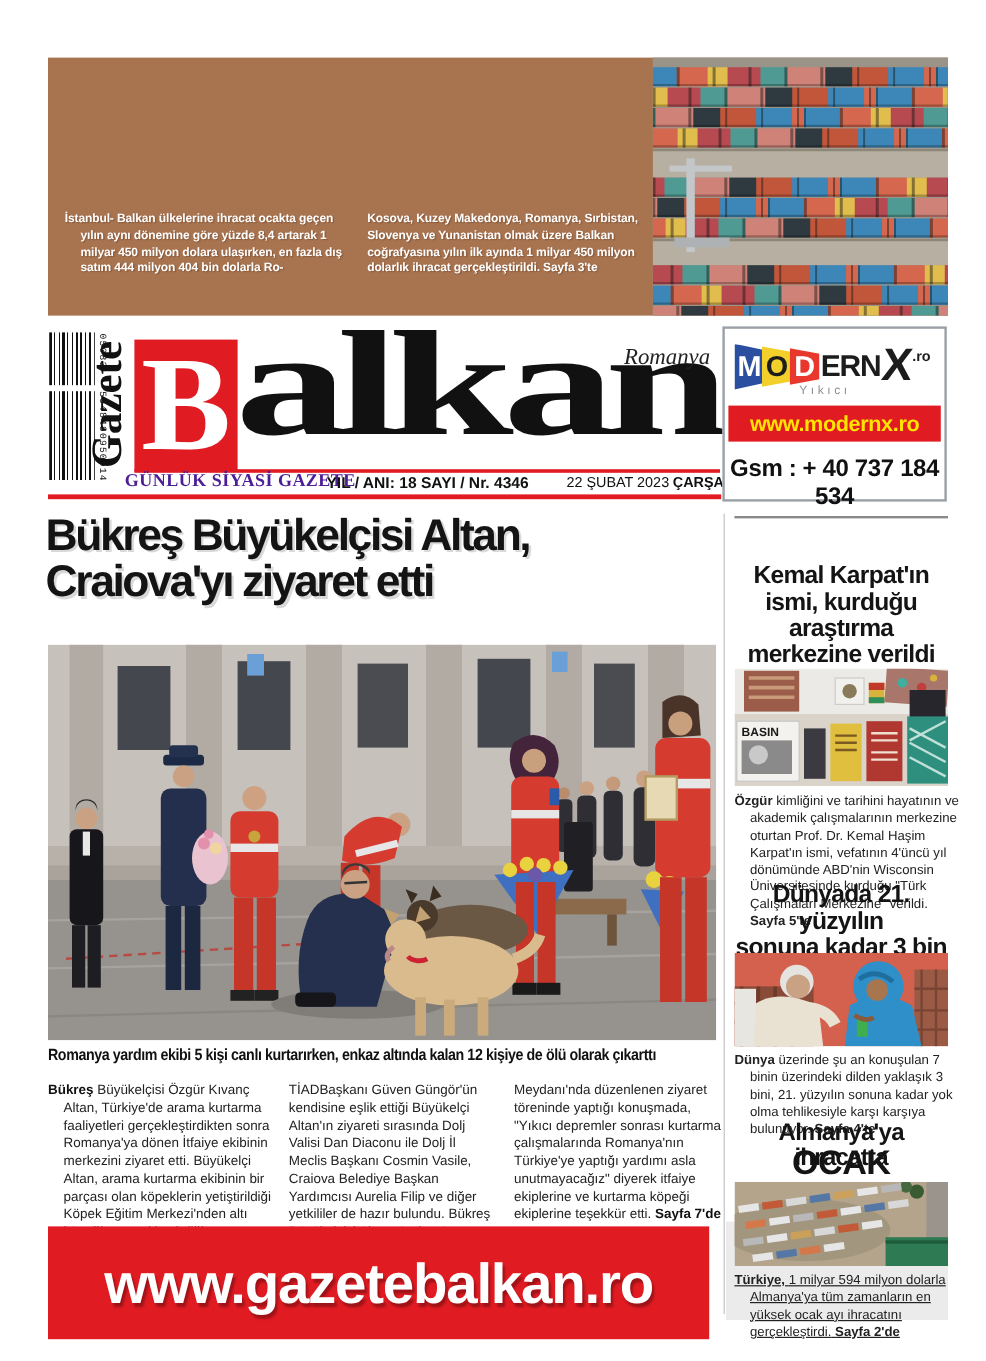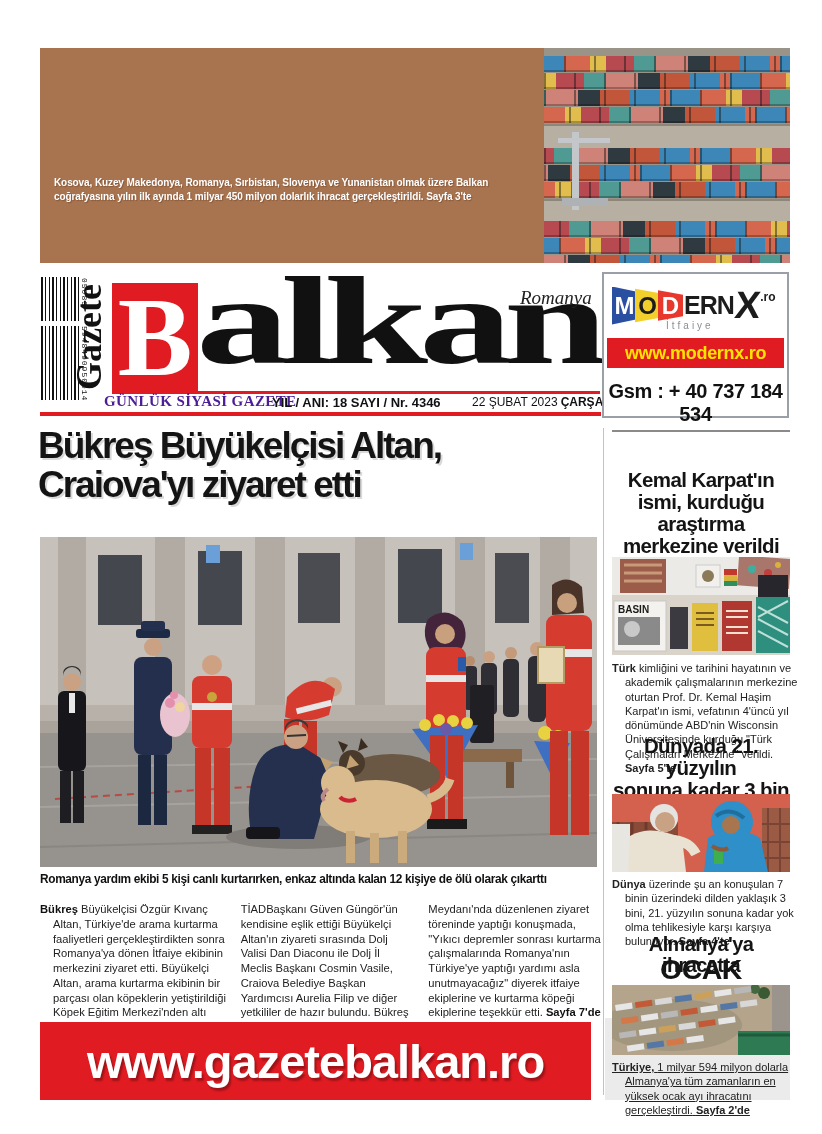--- a/index.html
+++ b/index.html
@@ -66,40 +66,41 @@
   .main-headline{left:38px;top:426px;width:600px;font-weight:bold;font-size:37px;line-height:1.06;
     letter-spacing:-2px;color:#141414;text-shadow:2px 2px 0 rgba(0,0,0,.15);}
   .main-photo{left:40px;top:537px;width:557px;height:330px;overflow:hidden;}
   .caption{left:40px;top:871px;width:640px;font-weight:bold;font-size:13.5px;letter-spacing:-0.4px;
     transform:scaleX(.88);transform-origin:left top;color:#111;}
   .body-row{left:40px;top:902px;width:562px;display:flex;gap:14px;}
   .body-col{flex:1;font-size:11.2px;line-height:1.32;color:#222;}
   .body-col b{color:#111;}
 
   
-  .footer-banner{left:40px;top:1022px;width:551px;height:78px;background:#e11b22;
+  .footer-banner{left:40px;top:1022px;width:551px;height:94px;background:#e11b22;
     display:flex;align-items:center;justify-content:center;}
   .footer-banner span{color:#fff;font-weight:bold;font-size:47px;letter-spacing:-1px;
     text-shadow:2px 3px 2px rgba(0,0,0,.3);}
 
   
   .v-divider{left:603px;top:428px;width:1px;height:667px;background:#c2c2c2;}
   .side-topline{left:612px;top:430px;width:178px;height:2px;background:#8a8a8a;}
   .side{left:612px;width:178px;margin-top:34px;}
   .side-title{text-align:center;font-weight:bold;letter-spacing:-0.6px;color:#141414;line-height:1.07;font-size:20.5px;}
   .side-photo{overflow:hidden;}
   .side-text{font-size:11px;line-height:1.3;color:#222;}
   .graybox{left:605px;top:1018px;width:185px;height:82px;background:#ebebeb;}
   .ocak{font-size:28.5px;letter-spacing:-0.5px;line-height:1;}
 </style>
 </head>
 <body>
 
 <div class="abs brown-banner">
   <div class="abs banner-cols">
+    <div class="banner-col hang">İstanbul- Balkan ülkelerine ihracat ocakta geçen yılın aynı dönemine göre yüzde 8,4 artarak 1 milyar 450 milyon dolara ulaşırken, en fazla dış satım 444 milyon 404 bin dolarla Ro-</div>
     <div class="banner-col">Kosova, Kuzey Makedonya, Romanya, Sırbistan, Slovenya ve Yunanistan olmak üzere Balkan coğrafyasına yılın ilk ayında 1 milyar 450 milyon dolarlık ihracat gerçekleştirildi. Sayfa 3'te</div>
   </div>
 
   <div class="abs containers-photo">
     <div class="crow" style="top:8px;background-position:-10px 0,-10px 0;"></div>
     <div class="crow" style="top:25px;background-position:-60px 0,-60px 0;"></div>
     <div class="crow" style="top:42px;background-position:-120px 0,-120px 0;"></div>
     <div class="crow" style="top:59px;background-position:-35px 0,-35px 0;"></div>
     <div class="aisle" style="top:76px;height:24px;"></div>
     <div class="crow" style="top:100px;background-position:-90px 0,-90px 0;"></div>
@@ -134,21 +135,21 @@
 
 <div class="abs ad-box">
   <div class="ad-logo">
     <div class="pennant pen-m">M</div>
     <div class="pennant pen-o">O</div>
     <div class="pennant pen-d">D</div>
     <div class="ad-ern">ERN</div>
     <div class="ad-x">X</div>
     <div class="ad-tld">.ro</div>
   </div>
-  <div class="ad-country">İtfaiye</div>
+  <div class="ad-country">Yıkıcı</div>
   <div class="ad-strip">
     <span>www.modernx.ro</span>
   </div>
   <div class="ad-phone">Gsm : + 40 737 184 534</div>
 </div>
 
 <div class="abs main-headline pre">Bükreş Büyükelçisi Altan,
 Craiova'yı ziyaret etti</div>
 
 <div class="abs main-photo">
@@ -330,21 +331,21 @@
     <rect x="58" y="50" width="18" height="42" fill="#3a3a40"></rect>
     <rect x="80" y="46" width="26" height="48" fill="#e0bf3e"></rect>
     <path d="M84,56 h18 M84,62 h18 M84,68 h18" stroke="#7a5a20" stroke-width="2"></path>
     <rect x="110" y="44" width="30" height="50" fill="#b03830"></rect>
     <path d="M114,54 h22 M114,60 h22 M114,70 h22 M114,76 h22" stroke="#f0e0d0" stroke-width="2"></path>
     <rect x="144" y="40" width="34" height="56" fill="#2f8f7e"></rect>
     <path d="M146,50 l30,16 M146,62 l30,16 M146,74 l30,16 M176,44 l-30,16" stroke="#bfe0d8" stroke-width="2"></path>
   </svg>
 </div>
 <div class="abs side side-text hang" style="top:627px;">
-  <b>Türk</b>
+  <b>Özgür</b>
   <span>kimliğini ve tarihini hayatının ve akademik çalışmalarının merkezine oturtan Prof. Dr. Kemal Haşim Karpat'ın ismi, vefatının 4'üncü yıl dönümünde ABD'nin Wisconsin Üniversitesinde kurduğu "Türk Çalışmaları Merkezine" verildi.</span>
   <b>Sayfa 5'te</b>
 </div>
 
 <div class="abs side side-title pre" style="top:701px;">Dünyada 21. yüzyılın
 sonuna kadar 3 bin
 dil yok olabilir</div>
 <div class="abs side side-photo" style="top:760px;height:78px;">
   <svg width="178" height="78" viewBox="0 0 178 78" xmlns="http://www.w3.org/2000/svg">
     <rect width="178" height="78" fill="#d4604e"></rect>

